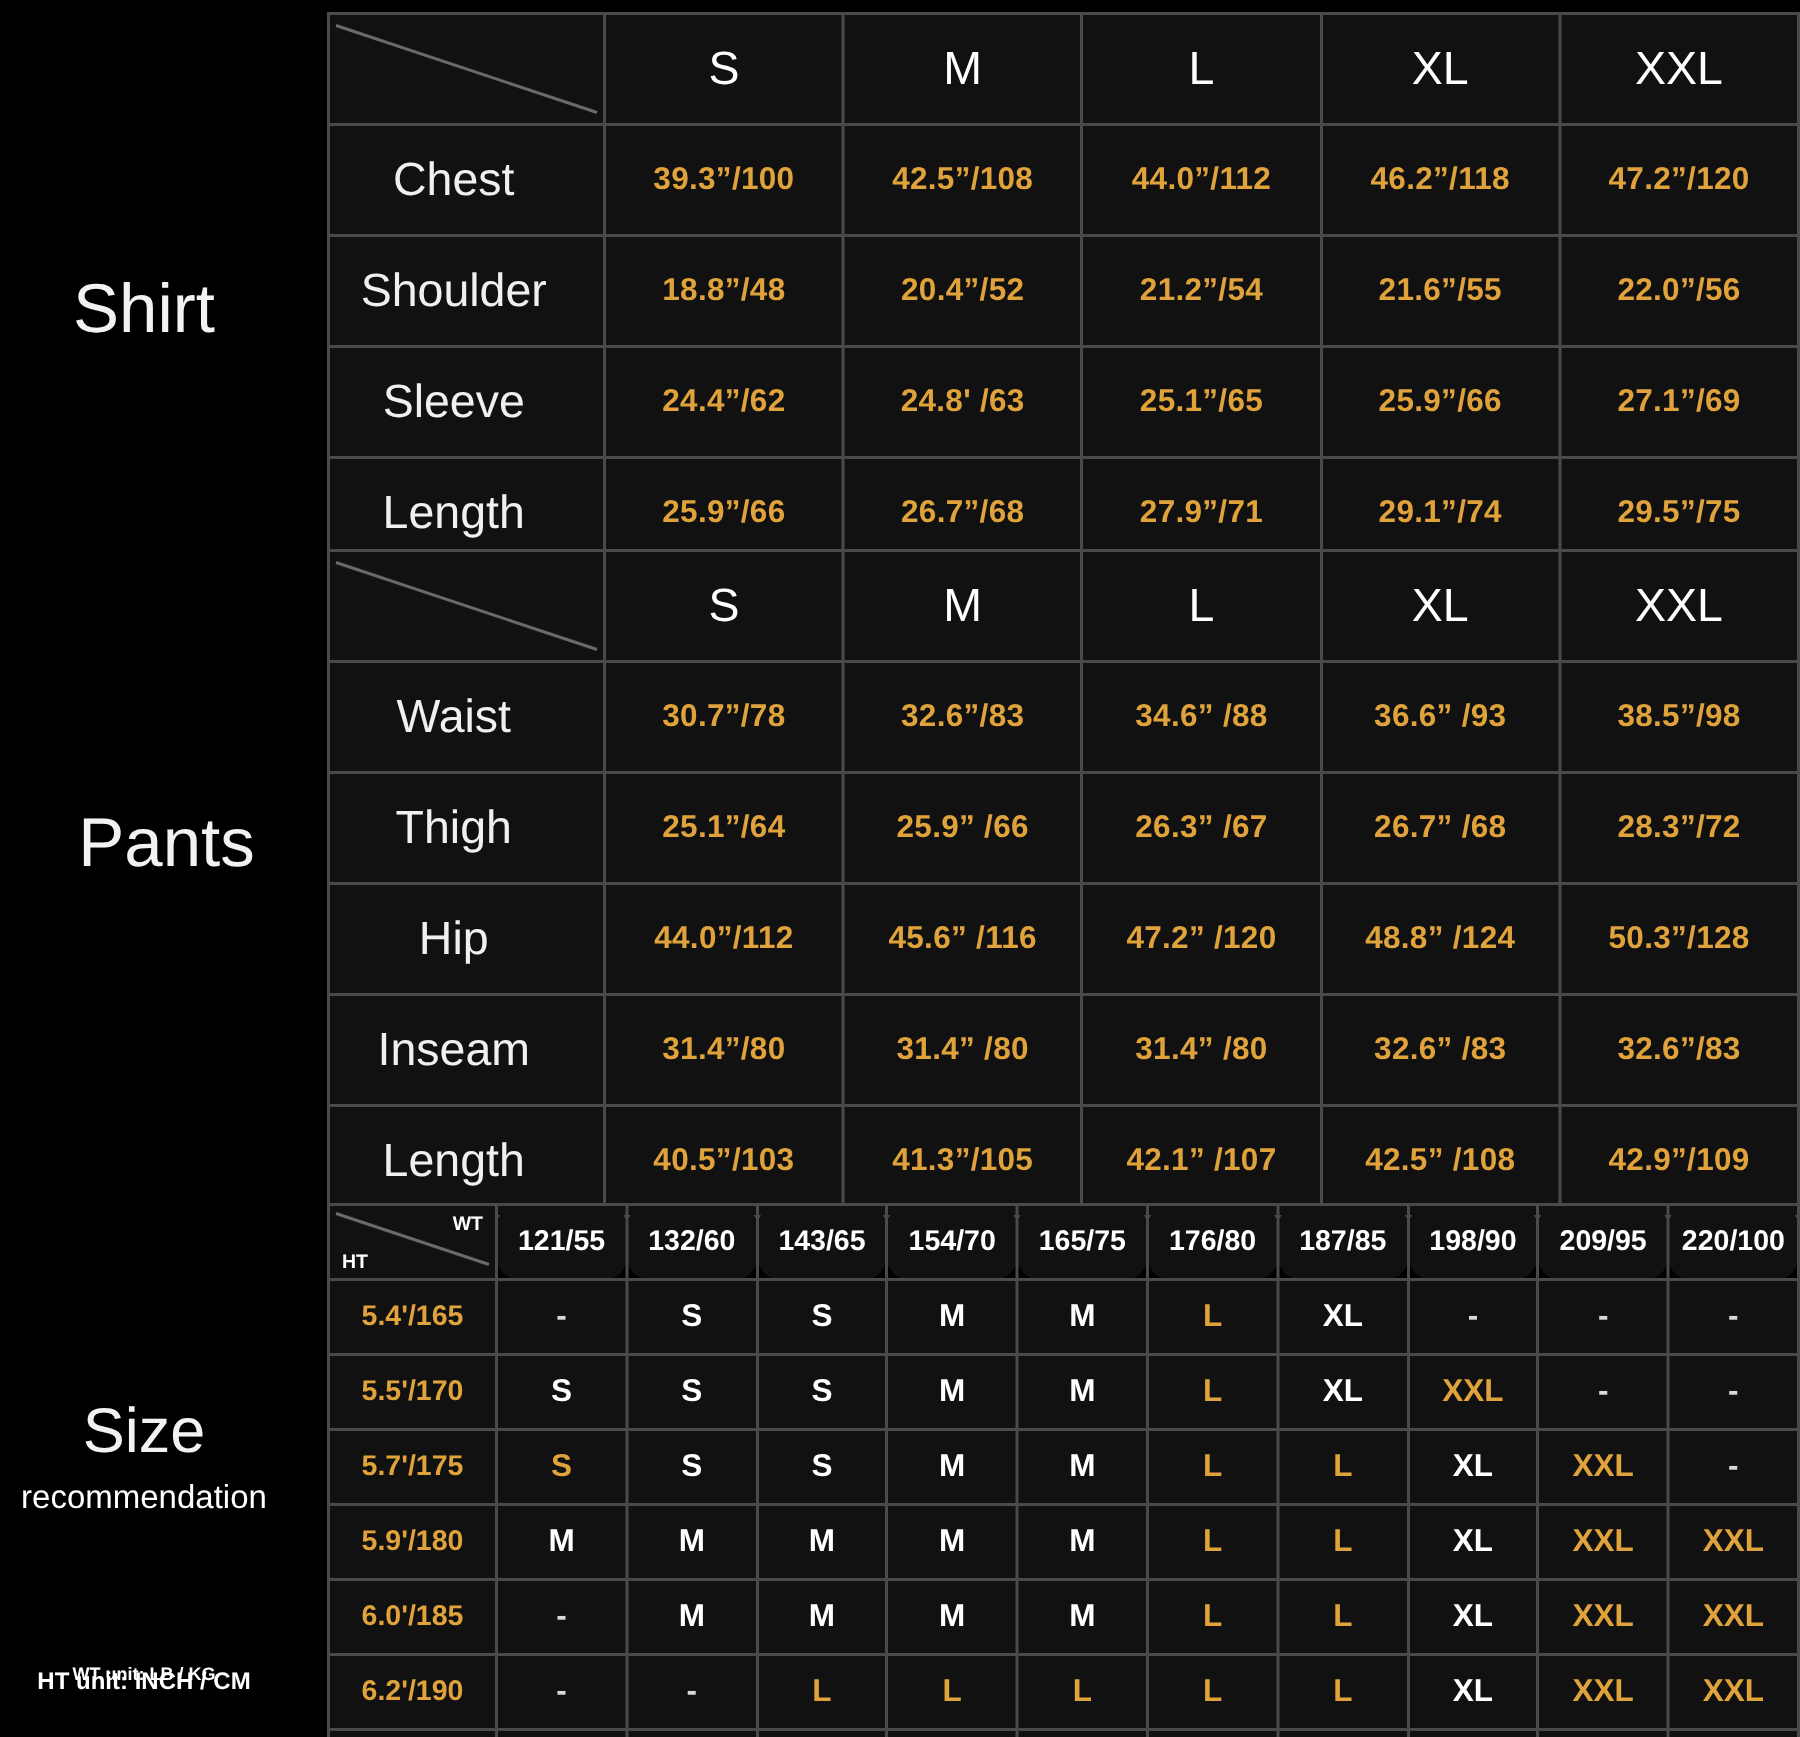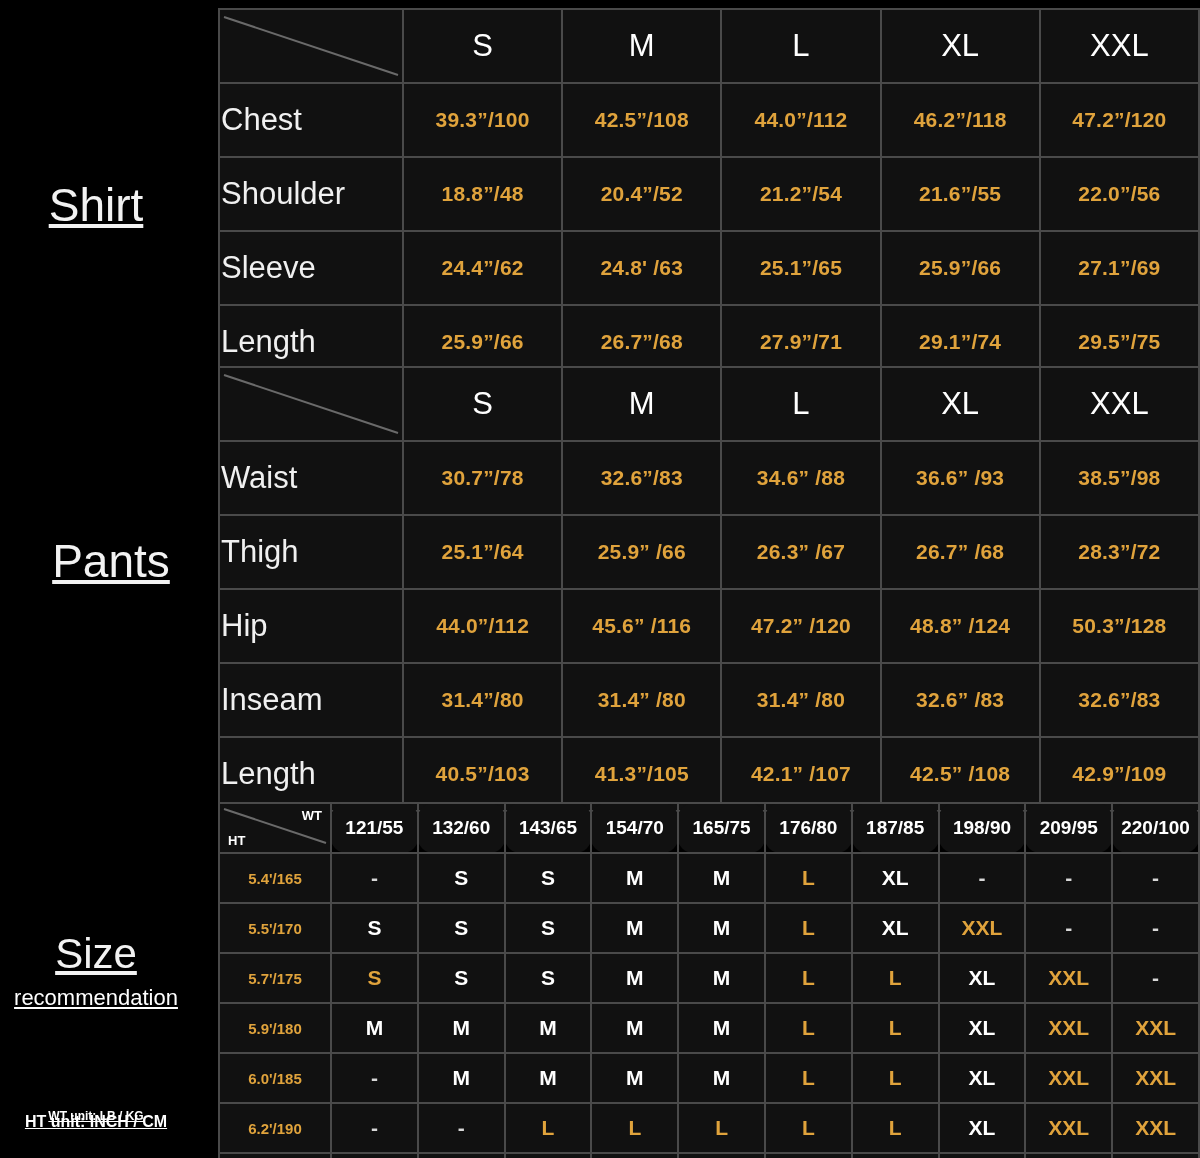--- a/index.html
+++ b/index.html
@@ -24,21 +24,20 @@
   }
 
   
   .side-label {
     position: absolute;
     left: 0;
     width: 192px;
     text-align: center;
     color: #f2f2f2;
     font-weight: 400;
-    text-decoration: underline;
   }
   #shirt-label {
     top: 178px;
     font-size: 46px;
   }
   #pants-label {
     top: 534px;
     font-size: 46px;
     margin-left: 15px;
   }
@@ -93,21 +92,21 @@
     position: relative;
     padding: 0;
   }
   .meas .corner svg {
     display: block;
   }
   .meas .rowhead {
     font-size: 31px;
     color: #f0f0f0;
     padding-right: 18px;
-    text-align: left;
+    text-align: center;
   }
   .meas .sizehead {
     font-size: 31px;
     color: #ffffff;
   }
   .meas .val {
     font-size: 21px;
     font-weight: bold;
     color: #e0a33c;
     letter-spacing: .2px;
@@ -147,21 +146,21 @@
     font-weight: bold;
     color: #ffffff;
   }
   .reco .wthead {
     font-size: 19px;
     font-weight: bold;
     color: #ffffff;
     border-radius: 15px;
   }
   .reco .hthead {
-    font-size: 15px;
+    font-size: 19px;
     font-weight: bold;
     color: #e0a33c;
   }
   .reco .cell {
     font-size: 21px;
     font-weight: bold;
     color: #ffffff;
   }
   .reco .cell.amber {
     color: #e0a33c;

